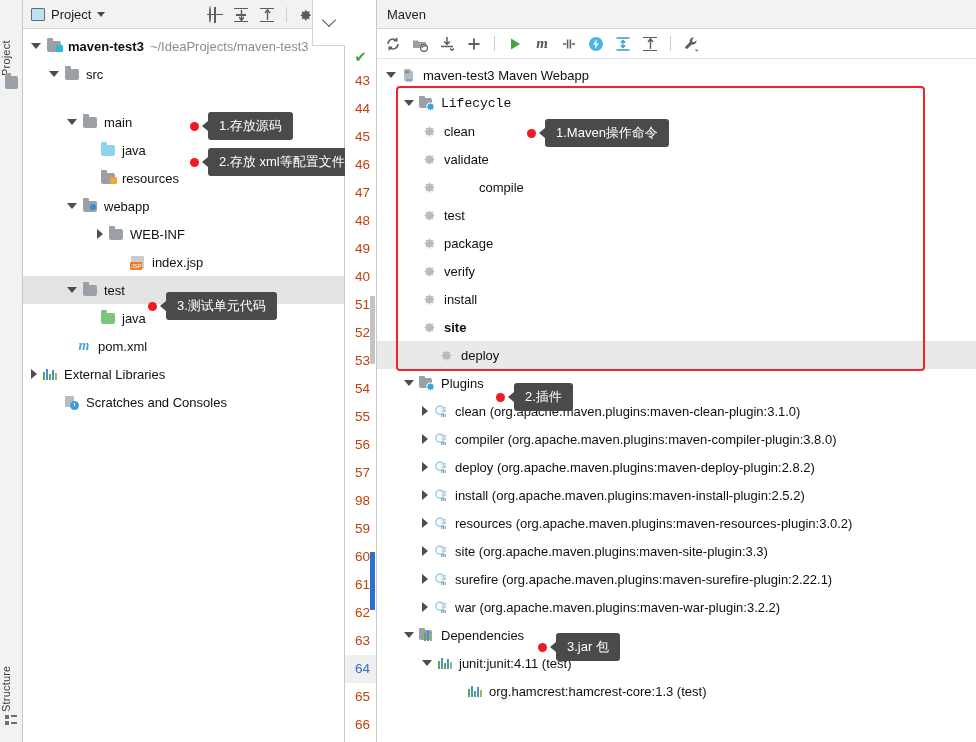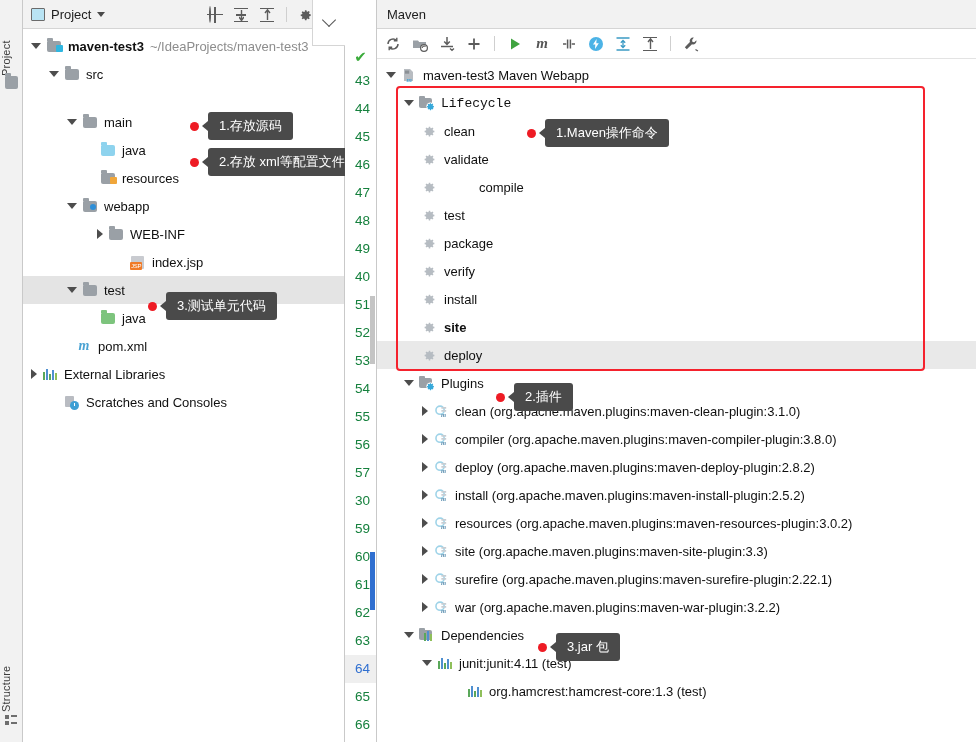--- a/index.html
+++ b/index.html
@@ -155,21 +155,21 @@
   
   .gutter {
     position: absolute; left: 345px; top: 0; width: 32px; height: 742px;
     background: #ffffff; border-right: 1px solid #c9c9c9; box-sizing: border-box;
     padding-top: 45px;
   }
   .gutter-check { height: 22px; display: flex; align-items: center; justify-content: center; }
   .chk { color: #3aab3a; font-size: 15px; font-weight: bold; line-height: 1; }
   .gline {
     height: 28px; line-height: 28px; text-align: right; padding-right: 6px;
-    color: #15803d; font-size: 13.5px;
+    color: #c2410c; font-size: 13.5px;
     font-family: "Liberation Sans", sans-serif;
   }
   .gline.cur { color: #2f6fd0; background: #efefef; }
   .gbar {
     position: absolute; left: 25px; width: 5px; background: #2f6fd0;
   }
 
   
   .maven-panel {
     position: absolute; left: 377px; top: 0; right: 0; height: 742px;
@@ -456,21 +456,21 @@
         <div class="gline">48</div>
         <div class="gline">49</div>
         <div class="gline">40</div>
         <div class="gline">51</div>
         <div class="gline">52</div>
         <div class="gline">53</div>
         <div class="gline">54</div>
         <div class="gline">55</div>
         <div class="gline">56</div>
         <div class="gline">57</div>
-        <div class="gline">30</div>
+        <div class="gline">98</div>
         <div class="gline">59</div>
         <div class="gline">60</div>
         <div class="gline">61</div>
         <div class="gline">62</div>
         <div class="gline">63</div>
         <div class="gline cur">64</div>
         <div class="gline">65</div>
         <div class="gline">66</div>
         <div class="gline">67</div>
       </div>
@@ -647,21 +647,21 @@
           </div>
           <div class="mv-row" style="padding-left: 45px; font-weight: bold;">
             <span class="ticon">
               <svg class="gear-ico" viewBox="0 0 24 24">
                 <path fill="#b6bcc2" d="M12 8.3a3.7 3.7 0 100 7.4 3.7 3.7 0 000-7.4zm0 5.5a1.8 1.8 0 110-3.6 1.8 1.8 0 010 3.6z"></path>
                 <path fill="#b6bcc2" d="M21 13.4v-2.8l-2.5-.4a7 7 0 00-.7-1.6l1.5-2-2-2-2 1.5a7 7 0 00-1.6-.7L13.3 3h-2.6l-.4 2.4a7 7 0 00-1.6.7l-2-1.5-2 2 1.5 2a7 7 0 00-.7 1.6L3 10.6v2.8l2.5.4c.2.6.4 1.1.7 1.6l-1.5 2 2 2 2-1.5c.5.3 1 .5 1.6.7l.4 2.4h2.6l.4-2.4c.6-.2 1.1-.4 1.6-.7l2 1.5 2-2-1.5-2c.3-.5.5-1 .7-1.6l2.5-.4z"></path>
               </svg>
             </span>
             <span>site</span>
           </div>
-          <div class="mv-row sel" style="padding-left: 45px;">
+          <div class="mv-row sel" style="padding-left: 62px;">
             <span class="ticon">
               <svg class="gear-ico" viewBox="0 0 24 24">
                 <path fill="#b6bcc2" d="M12 8.3a3.7 3.7 0 100 7.4 3.7 3.7 0 000-7.4zm0 5.5a1.8 1.8 0 110-3.6 1.8 1.8 0 010 3.6z"></path>
                 <path fill="#b6bcc2" d="M21 13.4v-2.8l-2.5-.4a7 7 0 00-.7-1.6l1.5-2-2-2-2 1.5a7 7 0 00-1.6-.7L13.3 3h-2.6l-.4 2.4a7 7 0 00-1.6.7l-2-1.5-2 2 1.5 2a7 7 0 00-.7 1.6L3 10.6v2.8l2.5.4c.2.6.4 1.1.7 1.6l-1.5 2 2 2 2-1.5c.5.3 1 .5 1.6.7l.4 2.4h2.6l.4-2.4c.6-.2 1.1-.4 1.6-.7l2 1.5 2-2-1.5-2c.3-.5.5-1 .7-1.6l2.5-.4z"></path>
               </svg>
             </span>
             <span>deploy</span>
           </div>
         </div>
 

